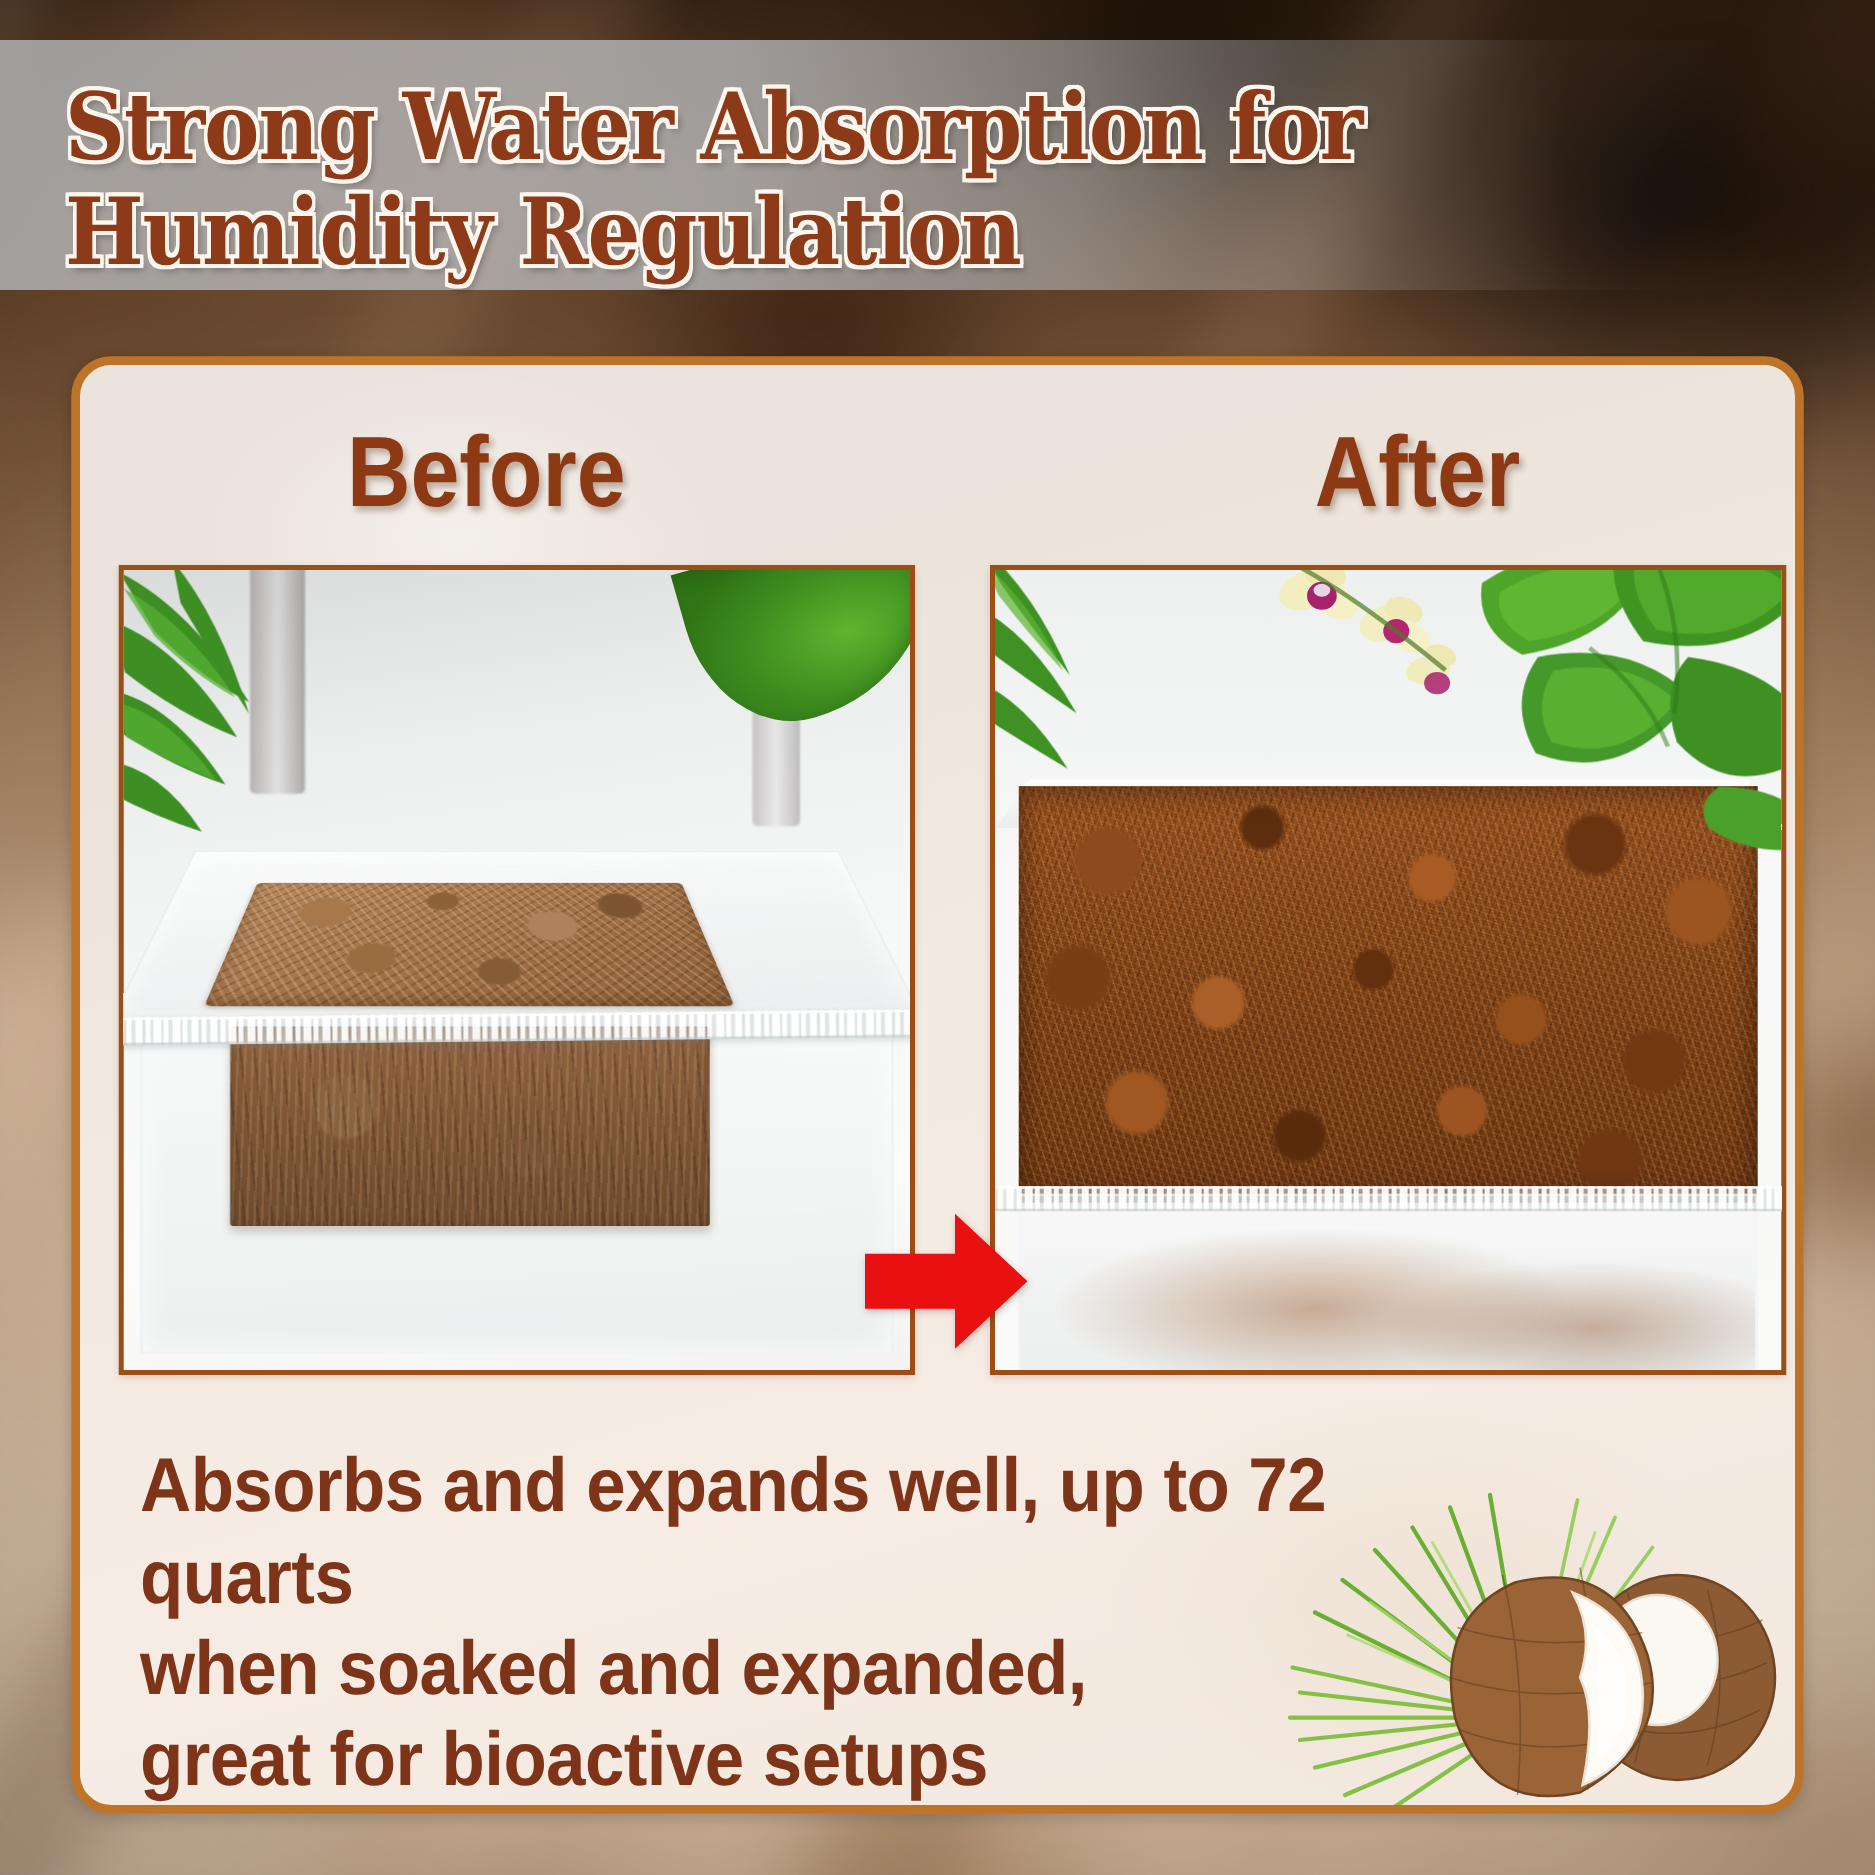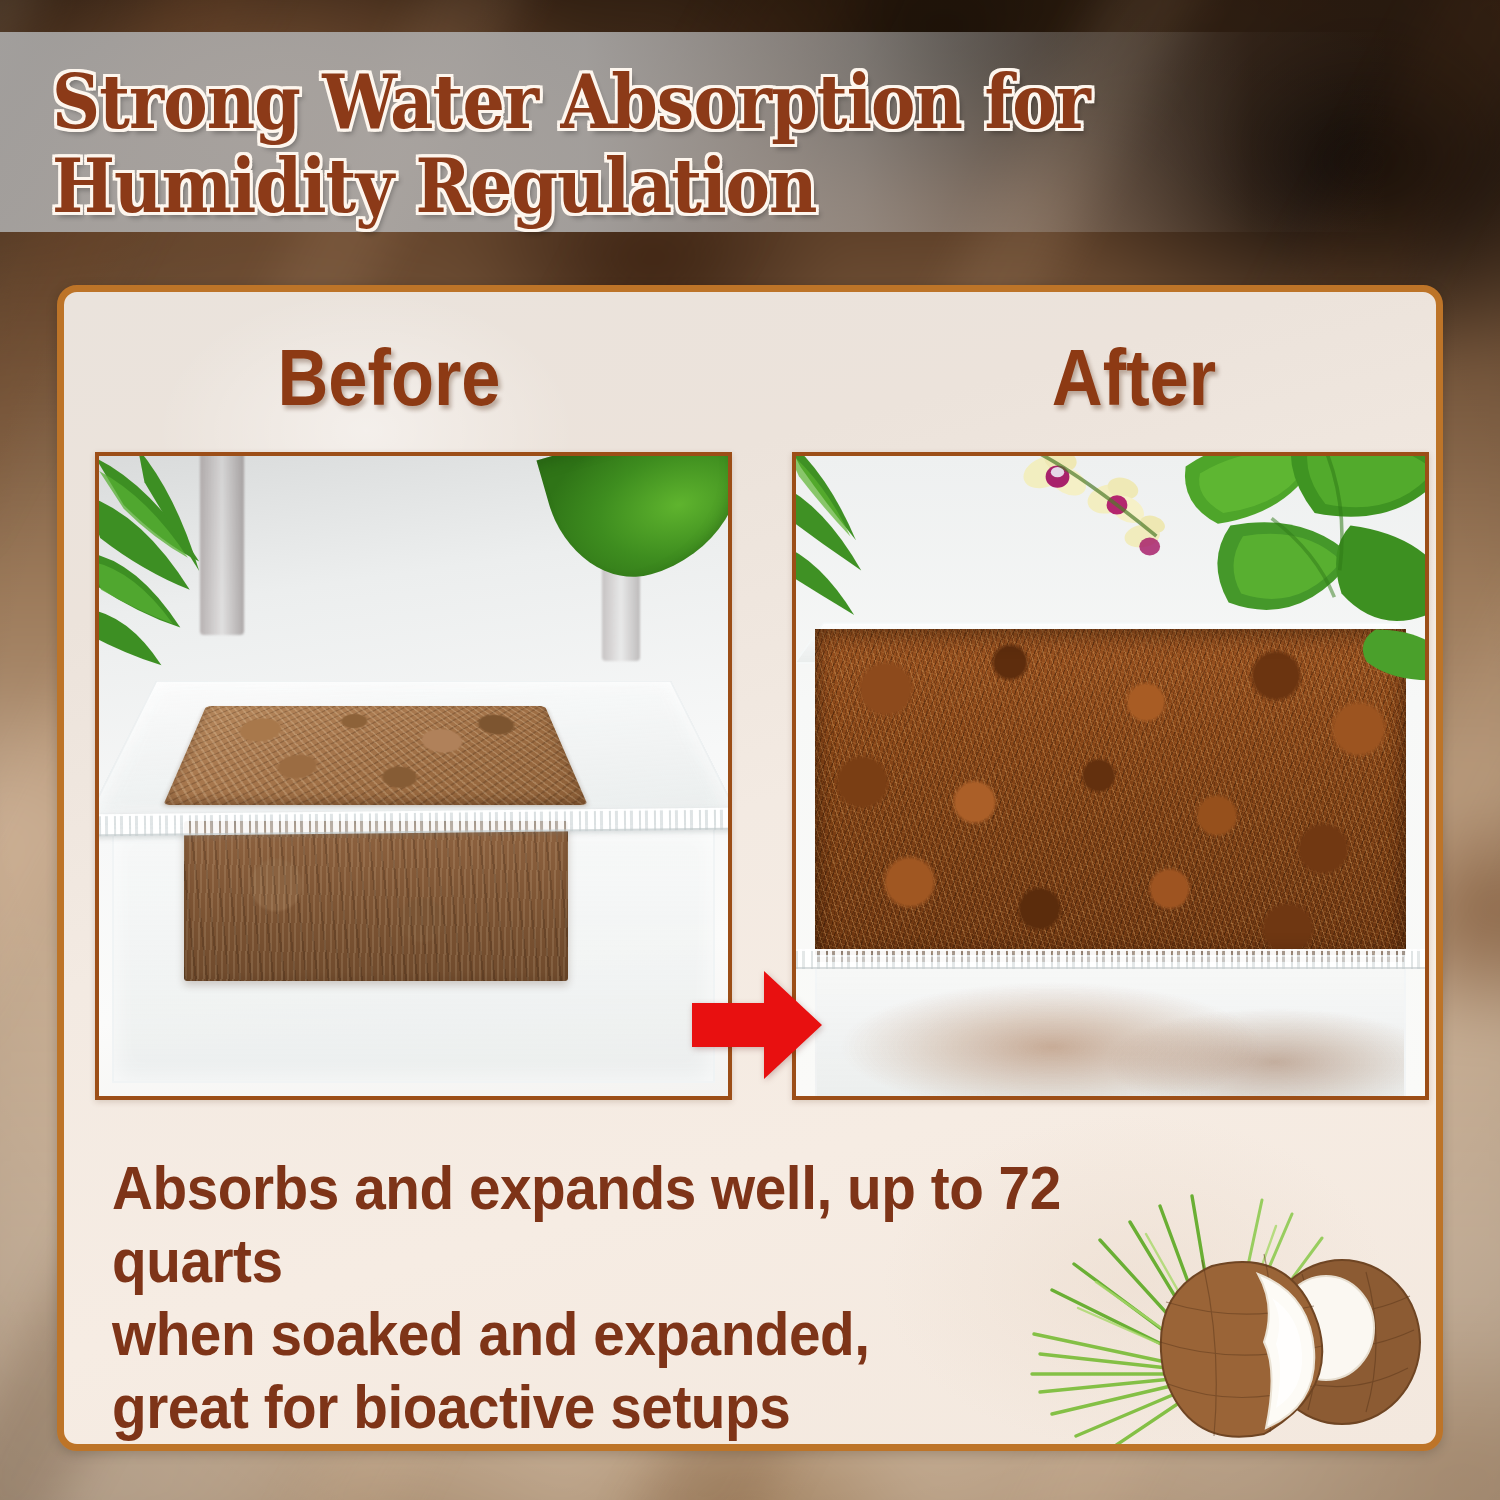--- a/index.html
+++ b/index.html
@@ -75,21 +75,21 @@
       -3px -3px 0 #fdf6ee,  3px  3px 0 #fdf6ee,
        3px -3px 0 #fdf6ee, -3px  3px 0 #fdf6ee,
        4px 5px 6px rgba(0,0,0,.30);
     white-space:pre-line;
   }
 
   
   #card {
     position:absolute; left:57px; top:285px; width:1386px; height:1166px;
     border:7px solid #bd7428;
-    border-radius:20px;
+    border-radius:32px;
     background: linear-gradient(165deg, #eae3dc 0%, #ece3db 22%, #f3eae2 46%, #f6ece3 70%, #f3e8de 100%);
     box-shadow: 0 3px 12px rgba(0,0,0,.18);
     overflow:hidden;
   }
   #card::after{
     content:""; position:absolute; inset:0; pointer-events:none;
     background:
       radial-gradient(ellipse 300px 200px at 22% 12%, rgba(255,255,255,.45), rgba(255,255,255,0) 70%),
       radial-gradient(ellipse 360px 240px at 78% 86%, rgba(231,214,198,.40), rgba(231,214,198,0) 70%);
   }

